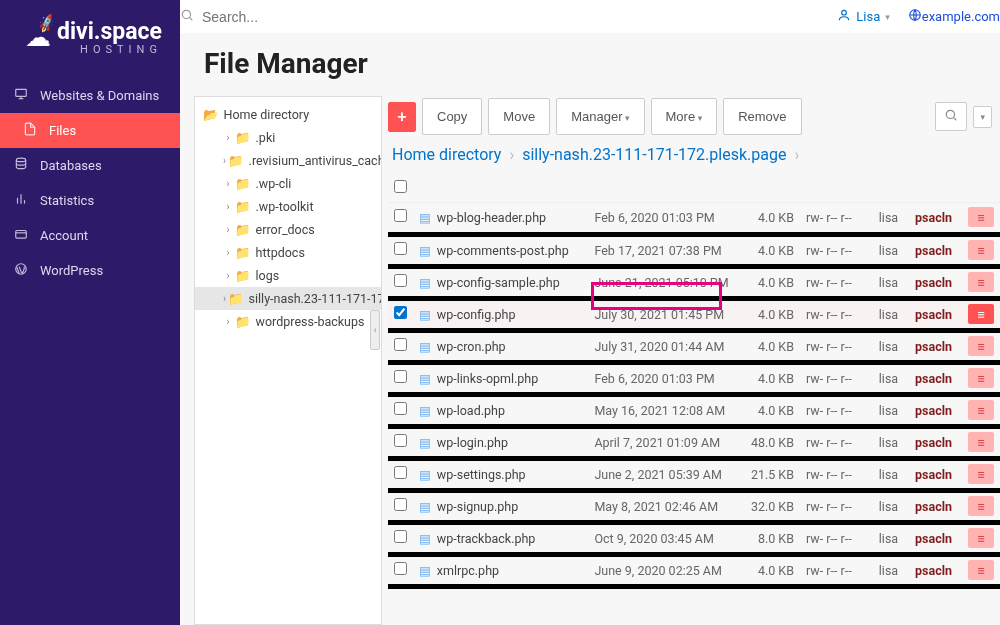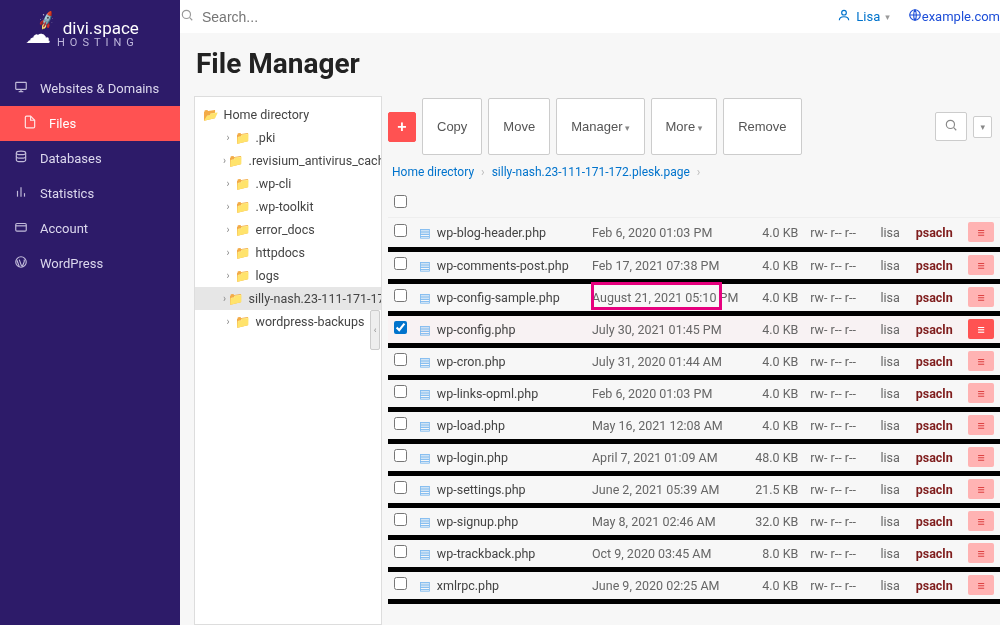--- a/index.html
+++ b/index.html
@@ -3,62 +3,62 @@
 <meta charset="utf-8">
 <style>
 * { margin: 0; padding: 0; box-sizing: border-box; }
 body { font-family: -apple-system, BlinkMacSystemFont, "Segoe UI", Roboto, sans-serif; font-size: 13px; color: #333; width: 1000px; height: 625px; overflow: hidden; }
 
 .app { display: flex; height: 625px; }
 
 
 .sidebar { width: 180px; background: #2d1b69; color: #fff; flex-shrink: 0; }
 .logo { padding: 18px 25px 22px; }
-.logo-text { font-size: 17px; font-weight: 400; text-align: right; }
+.logo-text { font-size: 23px; font-weight: 700; }
 .logo-sub { font-size: 11px; letter-spacing: 5px; color: #bfb8dc; text-align: right; margin-top: -2px; }
 .sidebar-nav { list-style: none; }
 .sidebar-item { display: flex; align-items: center; padding: 9px 14px; color: #dcd8ee; cursor: pointer; font-size: 13px; }
 .sidebar-item.active { background: #ff5252; color: #fff; padding-left: 23px; }
 .sidebar-item .sicon { width: 16px; margin-right: 10px; opacity: 0.85; }
 
 
 .main { flex: 1; display: flex; flex-direction: column; background: #f7f7f7; position: relative; }
 
 .topbar { display: flex; align-items: center; padding: 8px 0; background: #fff; }
 .search-wrap { display: flex; align-items: center; color: #999; flex: 1; }
 .search-wrap input { border: none; outline: none; font-size: 14px; margin-left: 8px; width: 300px; color: #555; }
 .top-right { display: flex; align-items: center; gap: 18px; font-size: 13px; }
 .user-chip { display: flex; align-items: center; gap: 5px; color: #333; cursor: pointer; }
 .user-chip .username { color: #0073cc; }
 .site-chip { display: flex; align-items: center; color: #1d4ed8; cursor: pointer; }
 
-.page-title { font-size: 28px; font-weight: 700; padding: 14px 16px 16px; color: #222; }
+.page-title { font-size: 28px; font-weight: 700; padding: 14px 24px 16px; color: #222; }
 
 .content { display: flex; flex: 1; overflow: hidden; padding: 0 0 0 14px; }
 
 
 .tree { width: 188px; background: #fff; border: 1px solid #ddd; font-size: 12.5px; color: #444; padding: 6px 0; overflow: hidden; }
 .tree-row { display: flex; align-items: center; padding: 4px 8px; cursor: pointer; white-space: nowrap; }
 .tree-row.selected { background: #e6e6e6; }
 .tree-row .chev { width: 10px; text-align: center; color: #888; margin-right: 2px; font-size: 10px; }
 .tree-row .ficon { color: #f5a623; margin-right: 5px; }
 .tree-children .tree-row { padding-left: 28px; }
 
 .collapse-handle { position: absolute; left: 190px; top: 310px; width: 10px; height: 40px; background: #eee; border: 1px solid #ccc; border-radius: 2px; display: flex; align-items: center; justify-content: center; font-size: 9px; color: #888; cursor: pointer; z-index: 2; }
 
 
 .filepane { flex: 1; display: flex; flex-direction: column; margin-left: 6px; overflow: hidden; }
 .toolbar { display: flex; align-items: center; gap: 6px; padding: 2px 8px 8px 0; }
-.btn { background: #fff; border: 1px solid #ccc; padding: 20px 14px; font-size: 13px; color: #555; cursor: pointer; border-radius: 2px; }
+.btn { background: #fff; border: 1px solid #ccc; padding: 10px 14px; font-size: 13px; color: #555; cursor: pointer; border-radius: 2px; }
 .btn.add { background: #ff5252; border-color: #ff5252; color: #fff; width: 28px; padding: 5px 0; font-size: 16px; font-weight: bold; }
 .btn.drop::after { content: " ▾"; font-size: 9px; color: #888; }
 .toolbar .spacer { flex: 1; }
 .btn.icon { padding: 5px 8px; color: #888; }
 
-.breadcrumb { padding: 2px 0 10px 4px; font-size: 12px; color: #888; }
+.breadcrumb { padding: 2px 0 10px 4px; font-size: 16px; color: #888; }
 .breadcrumb .crumb { color: #0073cc; cursor: pointer; }
 .breadcrumb .sep { margin: 0 4px; color: #bbb; }
 
 .filelist { flex: 1; overflow: auto; }
 table { width: 100%; border-collapse: collapse; }
 tr { border-bottom: 5px solid #000000; height: 32px; }
 tr.rowhi { background: rgba(255,220,230,.18); }
 td { font-size: 12.5px; color: #444; padding: 0 6px; white-space: nowrap; }
 td.cb { width: 24px; }
 td.cb input { accent-color: #0073cc; }
@@ -288,21 +288,21 @@
                   <td class="perm">rw- r-- r--</td>
                   <td class="own">lisa</td>
                   <td class="grp">psacln</td>
                   <td class="act">
                     <div class="actbtn">≡</div>
                   </td>
                 </tr>
                 <tr>
                   <td class="cb"><input type="checkbox" style=""></td>
                   <td class="name"><span class="ficon2">▤</span><span>wp-config-sample.php</span></td>
-                  <td class="date">August 21, 2021 05:10 PM</td>
+                  <td class="date">June 21, 2021 05:10 PM</td>
                   <td class="size">4.0 KB</td>
                   <td class="perm">rw- r-- r--</td>
                   <td class="own">lisa</td>
                   <td class="grp">psacln</td>
                   <td class="act">
                     <div class="actbtn">≡</div>
                   </td>
                 </tr>
                 <tr class="rowhi">
                   <td class="cb"><input type="checkbox" checked="" style=""></td>

